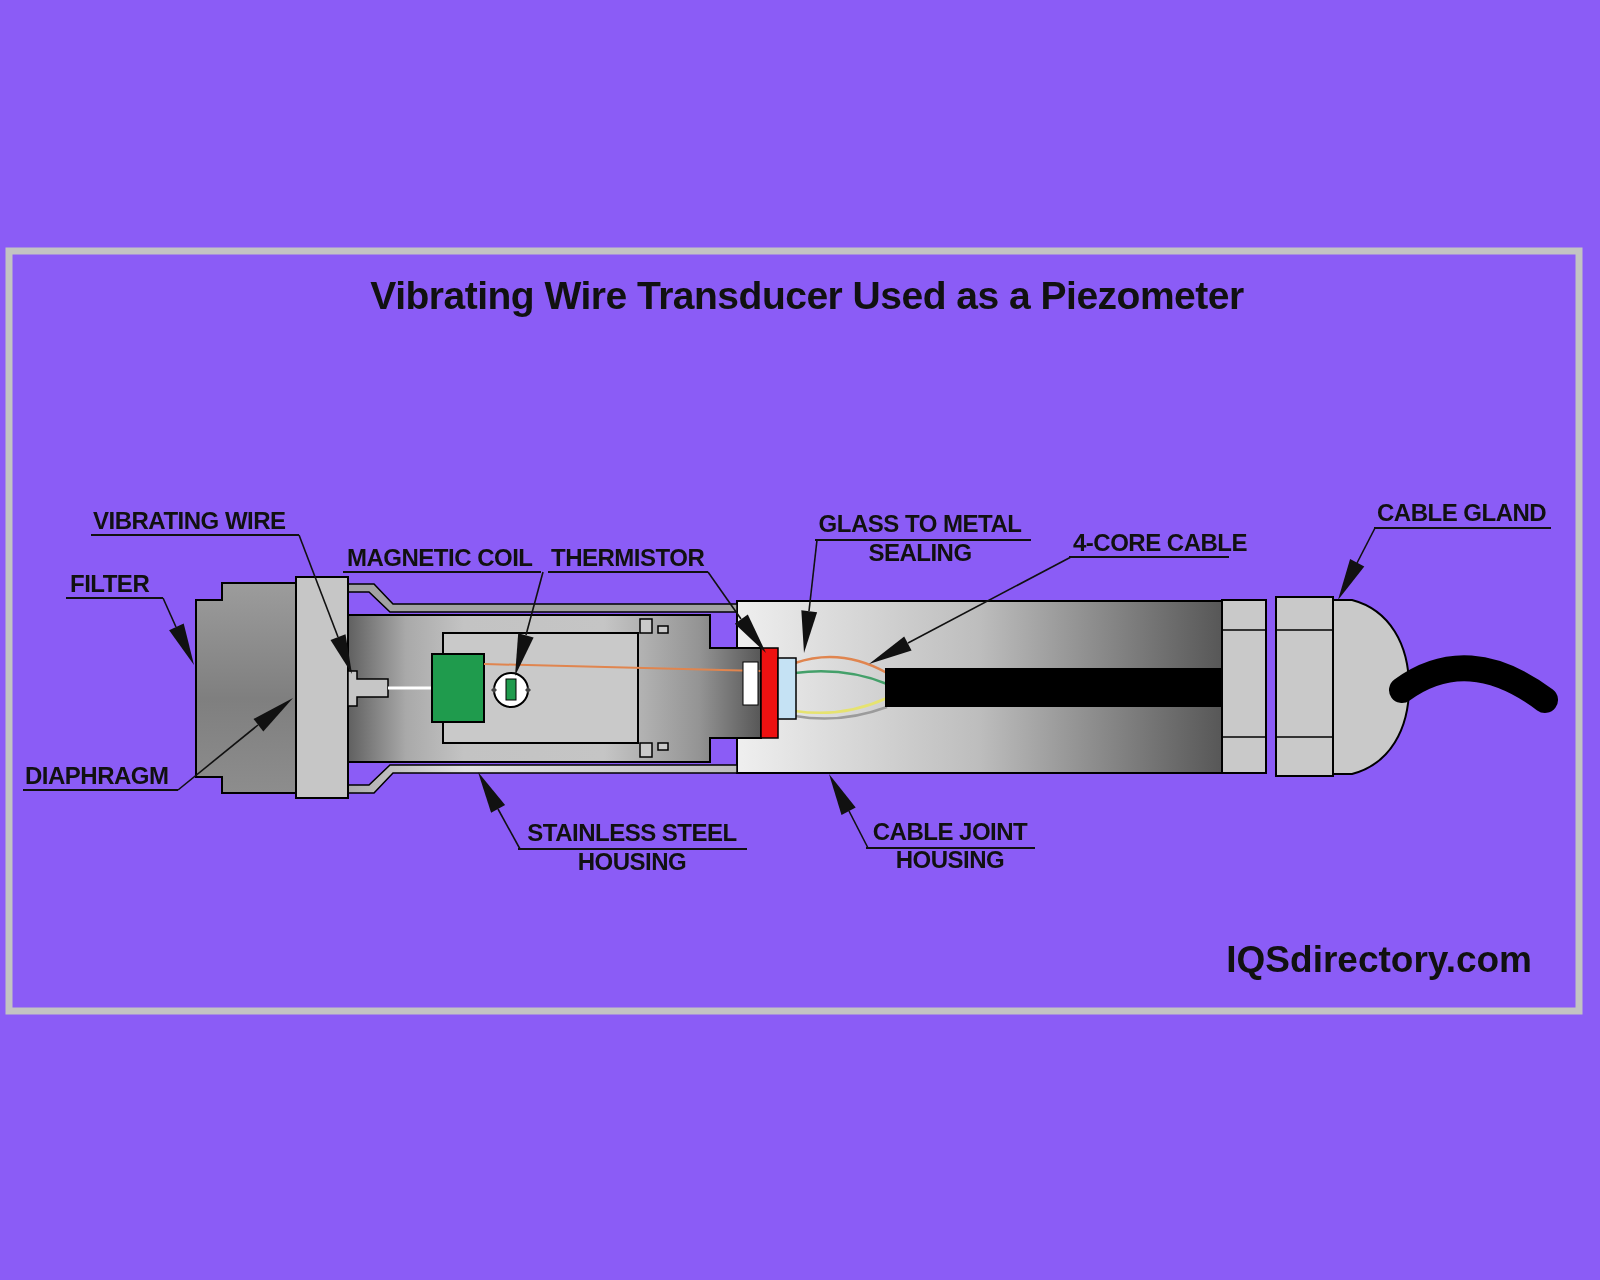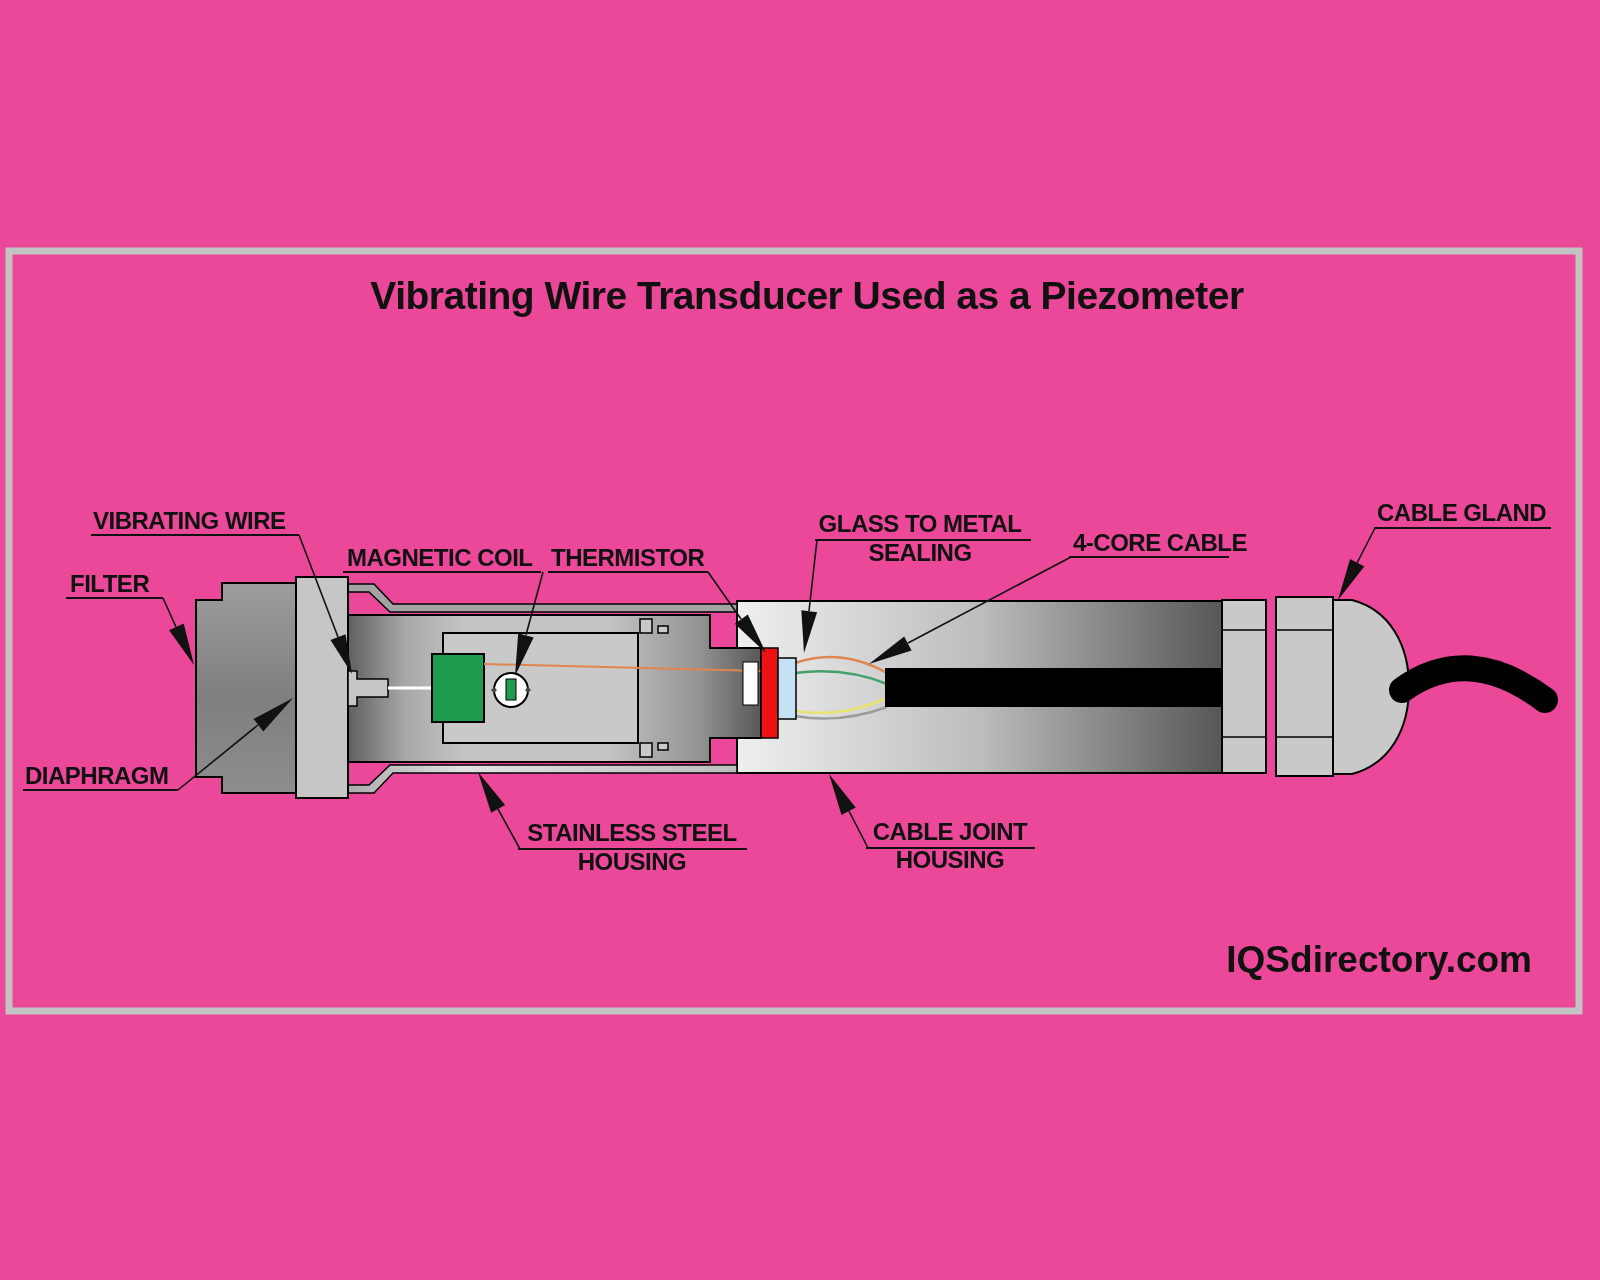--- a/index.html
+++ b/index.html
@@ -1,16 +1,16 @@
 <!DOCTYPE html>
 <html><head>
 <meta charset="utf-8">
 <style>
   html,body{margin:0;padding:0;background:#ffffff;}
-  .page{position:relative;width:1600px;height:1280px;background:#ec4899;overflow:hidden;
+  .page{position:relative;width:1600px;height:1280px;background:#8b5cf6;overflow:hidden;
         font-family:"Liberation Sans", sans-serif;}
   svg{position:absolute;left:0;top:0;}
   .title-text{font-family:"Liberation Sans", sans-serif;font-weight:bold;font-size:39px;fill:#111111;letter-spacing:-0.5px;}
   .label-text{font-family:"Liberation Sans", sans-serif;font-weight:bold;font-size:24px;fill:#111111;letter-spacing:-0.5px;}
   .watermark-text{font-family:"Liberation Sans", sans-serif;font-weight:bold;font-size:37px;fill:#111111;}
   .leader{stroke:#111111;stroke-width:1.6;fill:none;}
   .underline{stroke:#111111;stroke-width:2;}
   .arrowhead{fill:#111111;stroke:none;}
   .outlined{stroke:#000000;stroke-width:2;}
 </style>

